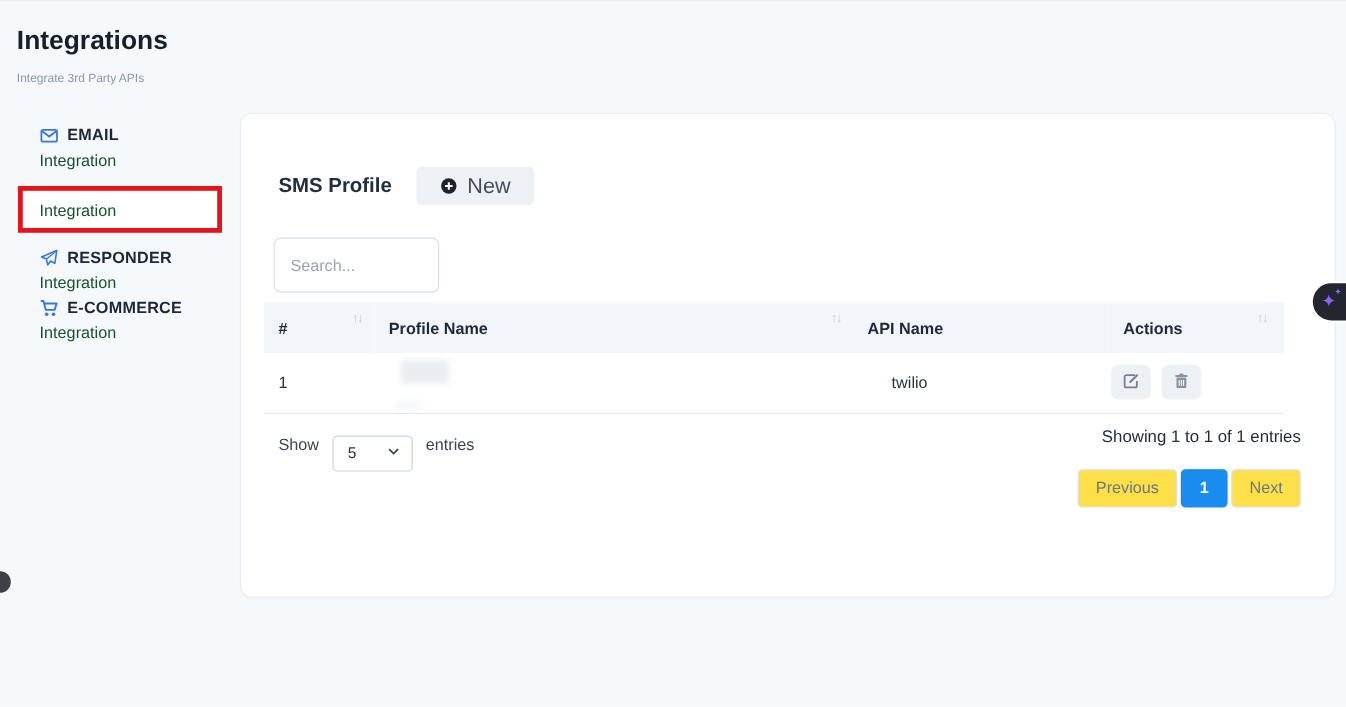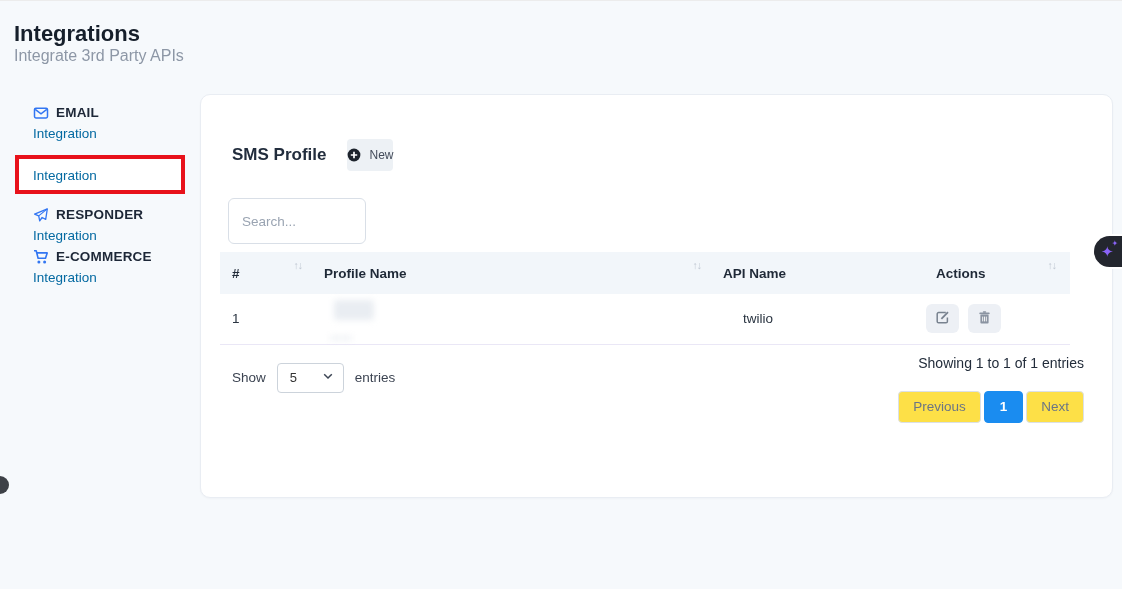--- a/index.html
+++ b/index.html
@@ -7,47 +7,47 @@
   body {
     width:1122px; height:589px;
     background:#f6f9fc;
     font-family:"Liberation Sans", sans-serif;
     position:relative; overflow:hidden;
     border-top:1px solid #ececec;
   }
   
   .page-header { position:absolute; left:14px; top:20px; }
   .page-title { margin:0; font-size:22px; font-weight:700; color:#161f2b; }
-  .page-subtitle { margin-top:0; font-size:16px; color:#8d97a6; }
+  .page-subtitle { margin-top:13px; font-size:10px; color:#8d97a6; }
 
   
   .sidebar { position:absolute; left:0; top:102px; width:200px; }
   .side-item { padding-left:33px; margin-bottom:14px; cursor:pointer; }
   .side-row { display:flex; align-items:center; gap:7px; height:19px; }
   .sicon { width:16px; height:16px; display:inline-flex; flex:0 0 16px; }
   .slabel { font-size:13.5px; font-weight:700; color:#1d2737; letter-spacing:.2px; }
-  .ssub { font-size:13.5px; color:#0369a1; margin-top:4px; }
+  .ssub { font-size:13.5px; color:#14532d; margin-top:4px; }
   .annotation-box {
     border:4px solid #e8121b; background:#fff;
     width:170px; margin:0 0 11px 15px; padding:5px 0 7px 14px;
   }
   .annotation-box .side-item { padding-left:0; margin-bottom:0; }
 
   
   .card {
     position:absolute; left:200px; top:93px; width:913px; height:404px;
     background:#fff; border:1px solid #e9edf3; border-radius:10px;
     box-shadow:0 1px 2px rgba(30,40,60,.03);
   }
   .card-head { display:flex; align-items:center; gap:21px; margin:44px 0 0 31px; }
   .panel-heading { margin:0; font-size:17px; font-weight:700; color:#222d3d; }
   .new-btn {
     display:inline-flex; align-items:center; gap:8px;
     background:#edf1f5; border:none; border-radius:4px;
-    height:32px; padding:0 0; font-size:12px; color:#434b5a;
+    height:32px; padding:0 20px; font-size:18px; color:#434b5a;
     font-family:inherit; cursor:pointer;
   }
   .search-row { margin:27px 0 0 27px; }
   .search-input {
     width:138px; height:46px; border:1px solid #d9dfe7; border-radius:6px;
     padding:0 13px; font-size:13.5px; color:#333; outline:none; font-family:inherit;
     background:#fff;
   }
   .search-input::placeholder { color:#9aa4b2; }
 
@@ -78,21 +78,21 @@
   }
   .actions-cell { padding-left:2px; }
   .action-btn {
     width:33px; height:29px; border:none; border-radius:6px; background:#edf0f5;
     display:inline-flex; align-items:center; justify-content:center;
     cursor:pointer; margin-right:5px; vertical-align:middle;
   }
 
   
   .table-footer { display:flex; justify-content:space-between; align-items:flex-start; margin:10px 28px 0 31px; }
-  .show-group { display:flex; align-items:center; gap:11px; font-size:13.5px; color:#3c4452; margin-top:8px; }
+  .show-group { display:flex; align-items:flex-start; gap:11px; font-size:13.5px; color:#3c4452; margin-top:8px; }
   .fake-select {
     width:67px; height:30px; border:1px solid #ccd3db; border-radius:4px;
     display:flex; align-items:center; justify-content:space-between;
     padding:0 9px 0 12px; font-size:13px; color:#333; cursor:pointer; background:#fff;
   }
   .right-col { display:flex; flex-direction:column; align-items:flex-end; }
   .summary { font-size:14px; color:#232d3b; }
   .pagination { display:flex; gap:3px; margin-top:20px; }
   .page-btn {
     height:32px; border:1px solid #dbe0e6; background:#fde047; color:#6b7585;

